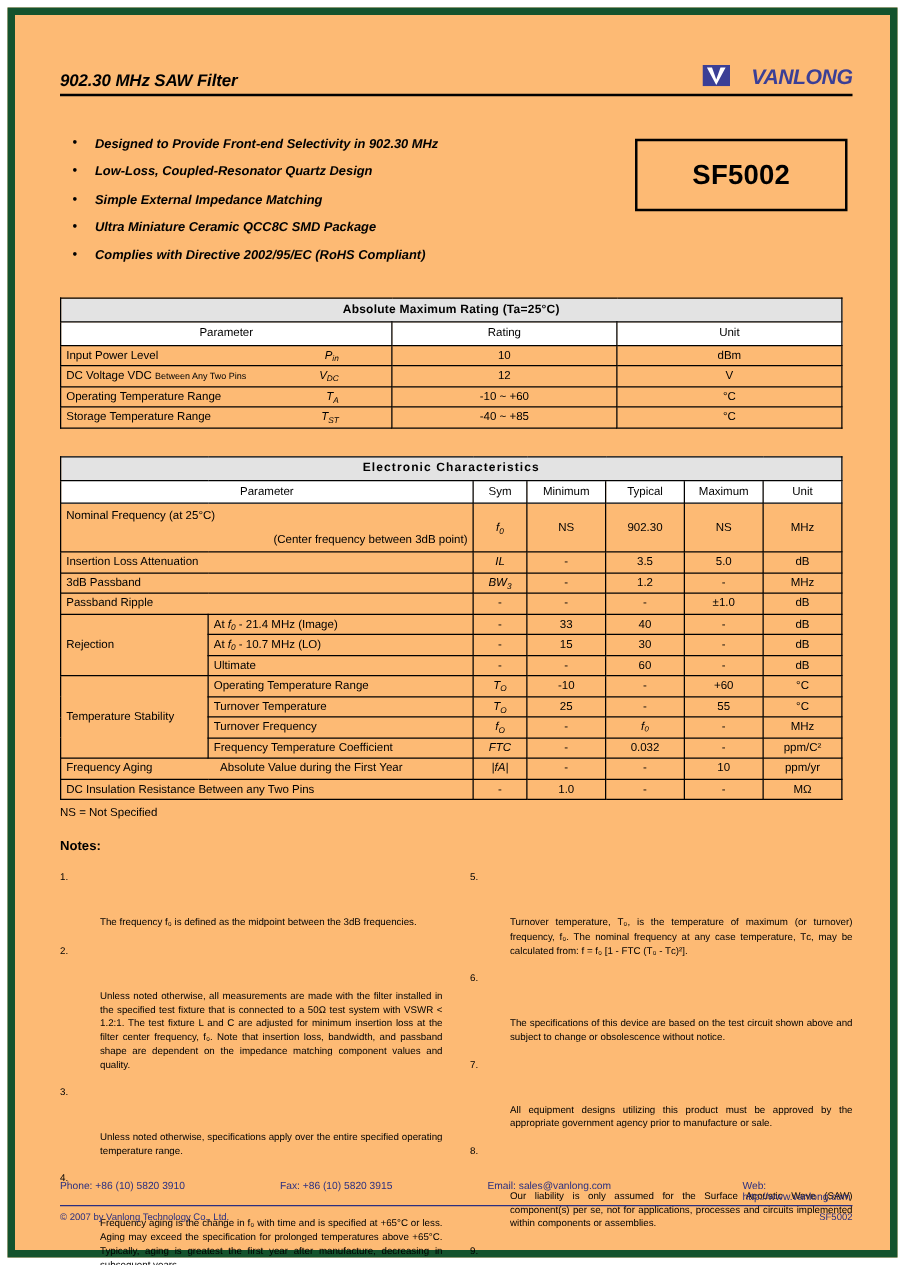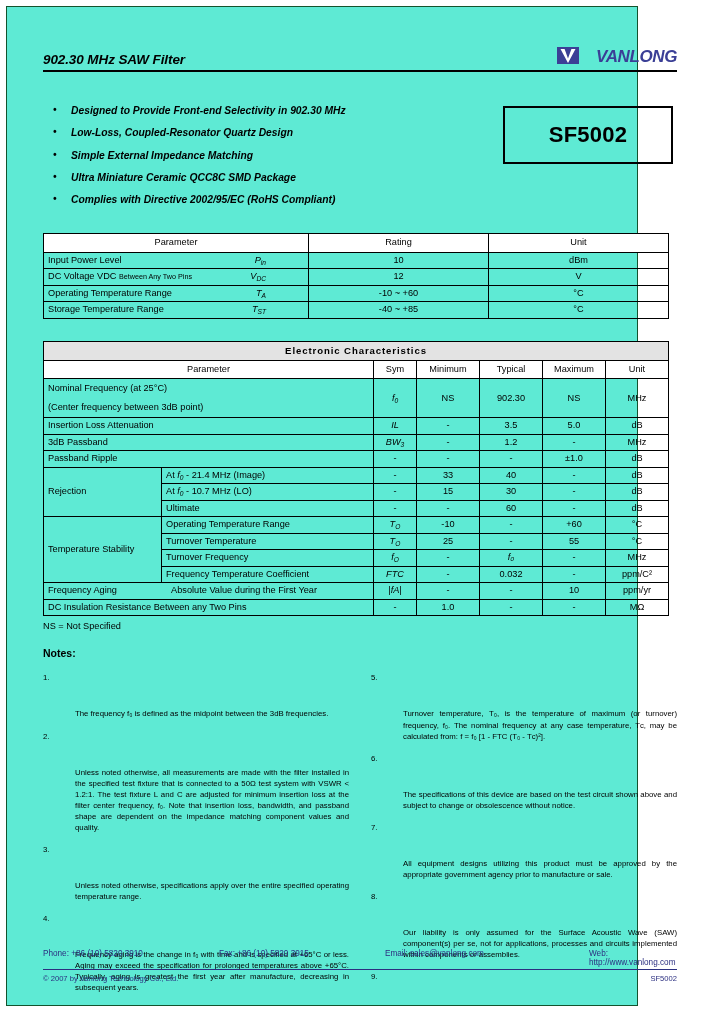--- a/index.html
+++ b/index.html
@@ -10,23 +10,23 @@
   body {
     width: 720px; height: 1012px;
     font-family: "Liberation Sans", sans-serif;
     color: #000;
     position: relative;
     overflow: hidden;
   }
   .page {
     position: absolute;
     left: 6px; top: 6px;
-    width: 632px; height: 1000px;
-    border: 1px solid #14532d;
-    background: #5eead4;
+    width: 712px; height: 1000px;
+    border: 6px solid #14532d;
+    background: #fdba74;
   }
   .inner {
     position: absolute;
     left: 36px; top: 40px;
     width: 634px;
   }
 
   
   .hdr {
     display: flex;
@@ -230,20 +230,23 @@
     </div>
 
     <table class="amr">
       <colgroup>
           <col style="width:265px">
           <col style="width:180px">
           <col style="width:180px">
         </colgroup>
       <tbody>
         <tr>
+          <td class="tbl-title" colspan="3">Absolute Maximum Rating (Ta=25°C)</td>
+        </tr>
+        <tr>
           <td class="colhead">Parameter</td>
           <td class="colhead">Rating</td>
           <td class="colhead">Unit</td>
         </tr>
         <tr>
           <td class="lft">
             <span class="param-pair">
               <span><span>Input Power Level</span></span>
               <span class="sym-inline"><span class="it">P</span><sub class="it">in</sub></span>
             </span>
@@ -303,21 +306,21 @@
           <td class="colhead">Sym</td>
           <td class="colhead">Minimum</td>
           <td class="colhead">Typical</td>
           <td class="colhead">Maximum</td>
           <td class="colhead">Unit</td>
         </tr>
 
         <tr>
           <td class="lft" colspan="2" style="padding:4px 4px;">
             <div>Nominal Frequency (at 25°C)</div>
-            <div style="margin-top:7px;">(Center frequency between 3dB point)</div>
+            <div style="margin-top:7px;text-align:right;">(Center frequency between 3dB point)</div>
           </td>
           <td class="ctr"><span class="it">f</span><sub class="it">0</sub></td>
           <td class="ctr">NS</td>
           <td class="ctr">902.30</td>
           <td class="ctr">NS</td>
           <td class="ctr">MHz</td>
         </tr>
 
         <tr>
           <td class="lft" colspan="2">Insertion Loss Attenuation</td>

